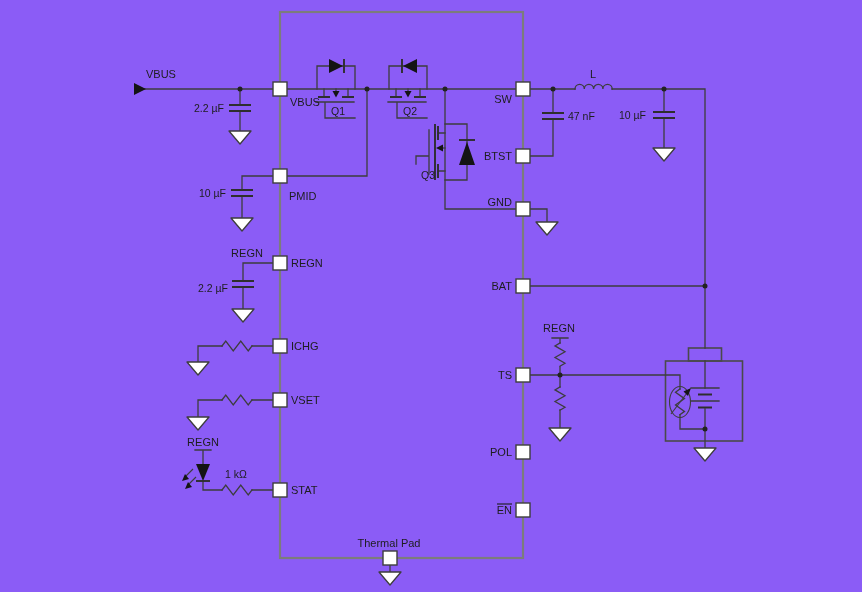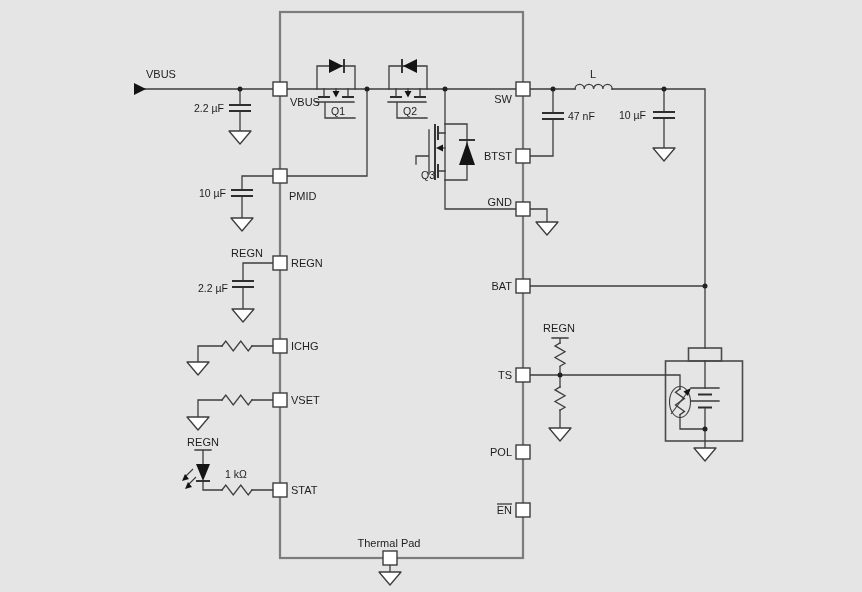--- a/index.html
+++ b/index.html
@@ -1,16 +1,16 @@
 <!DOCTYPE html>
 <html><head>
 <meta charset="utf-8">
 <style>
   html,body { margin:0; padding:0; background:#ffffff; }
-  .stage { position:relative; width:862px; height:592px; background:#e5e5e5; overflow:hidden; }
+  .stage { position:relative; width:862px; height:592px; background:#8b5cf6; overflow:hidden; }
   svg { display:block; }
   .w   { stroke:#3d3d3d; stroke-width:1.3; fill:none; stroke-linecap:square; }
   .w2  { stroke:#2e2e2e; stroke-width:1.9; fill:none; stroke-linecap:butt; }
   .thin{ stroke:#3d3d3d; stroke-width:1.1; fill:none; }
   .ic  { stroke:#7c7c7c; stroke-width:2.2; fill:none; }
   .box { stroke:#4a4a4a; stroke-width:1.6; fill:none; }
   .pin { fill:#ffffff; stroke:#3d3d3d; stroke-width:1.4; }
   .blk { fill:#141414; stroke:none; }
   .gnd { fill:#ffffff; stroke:#3d3d3d; stroke-width:1.3; stroke-linejoin:round; }
   .dot { fill:#222222; stroke:none; }

